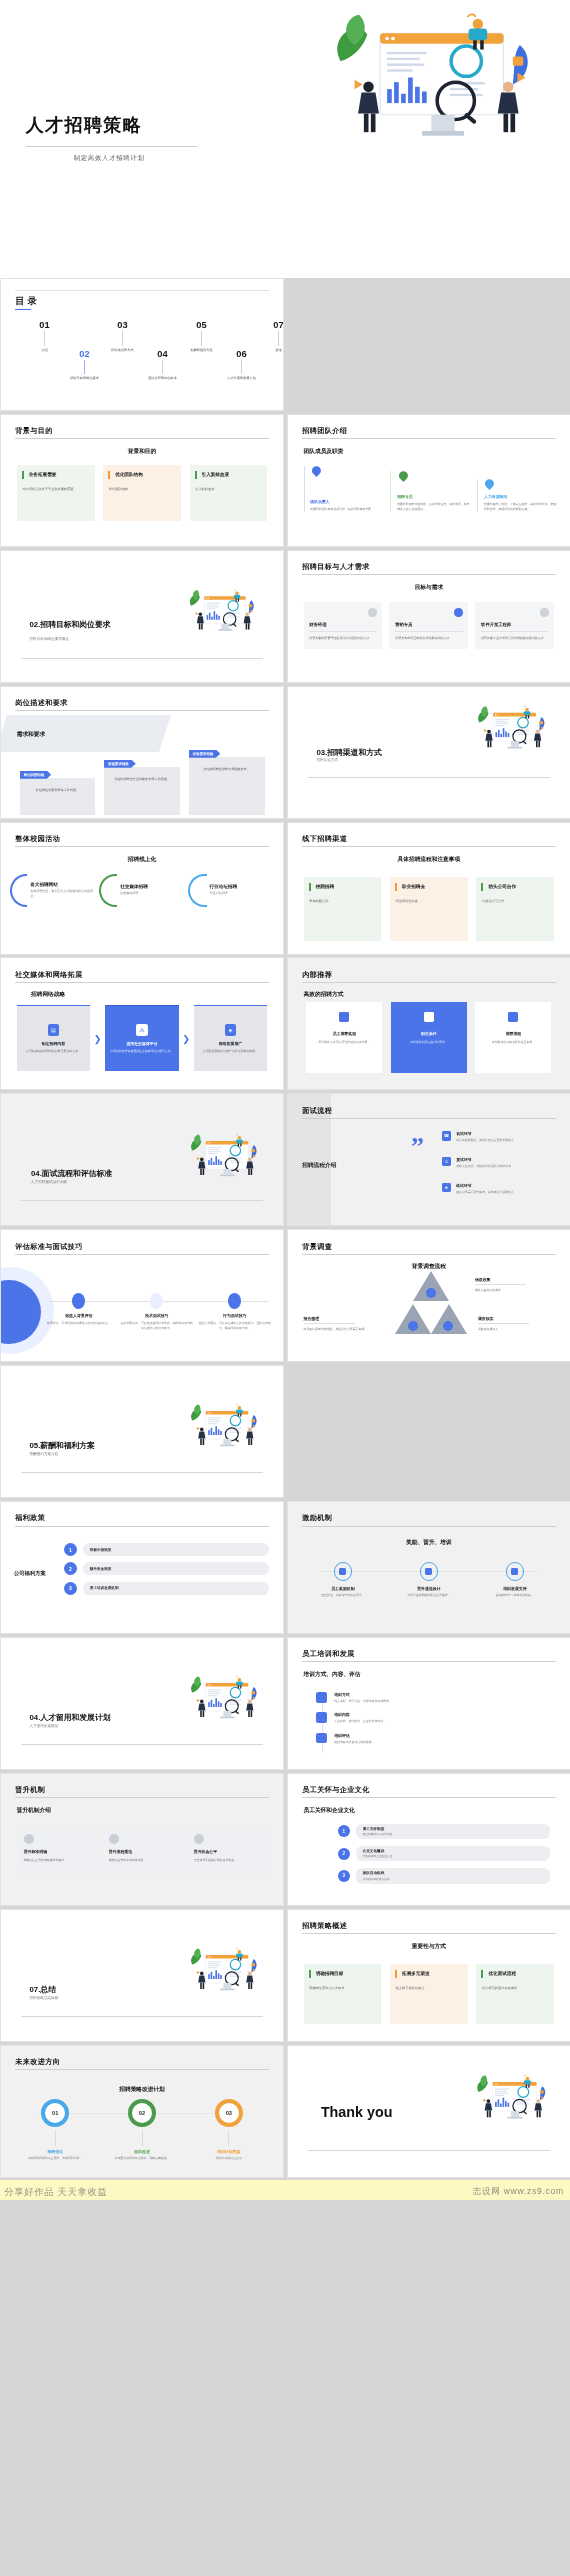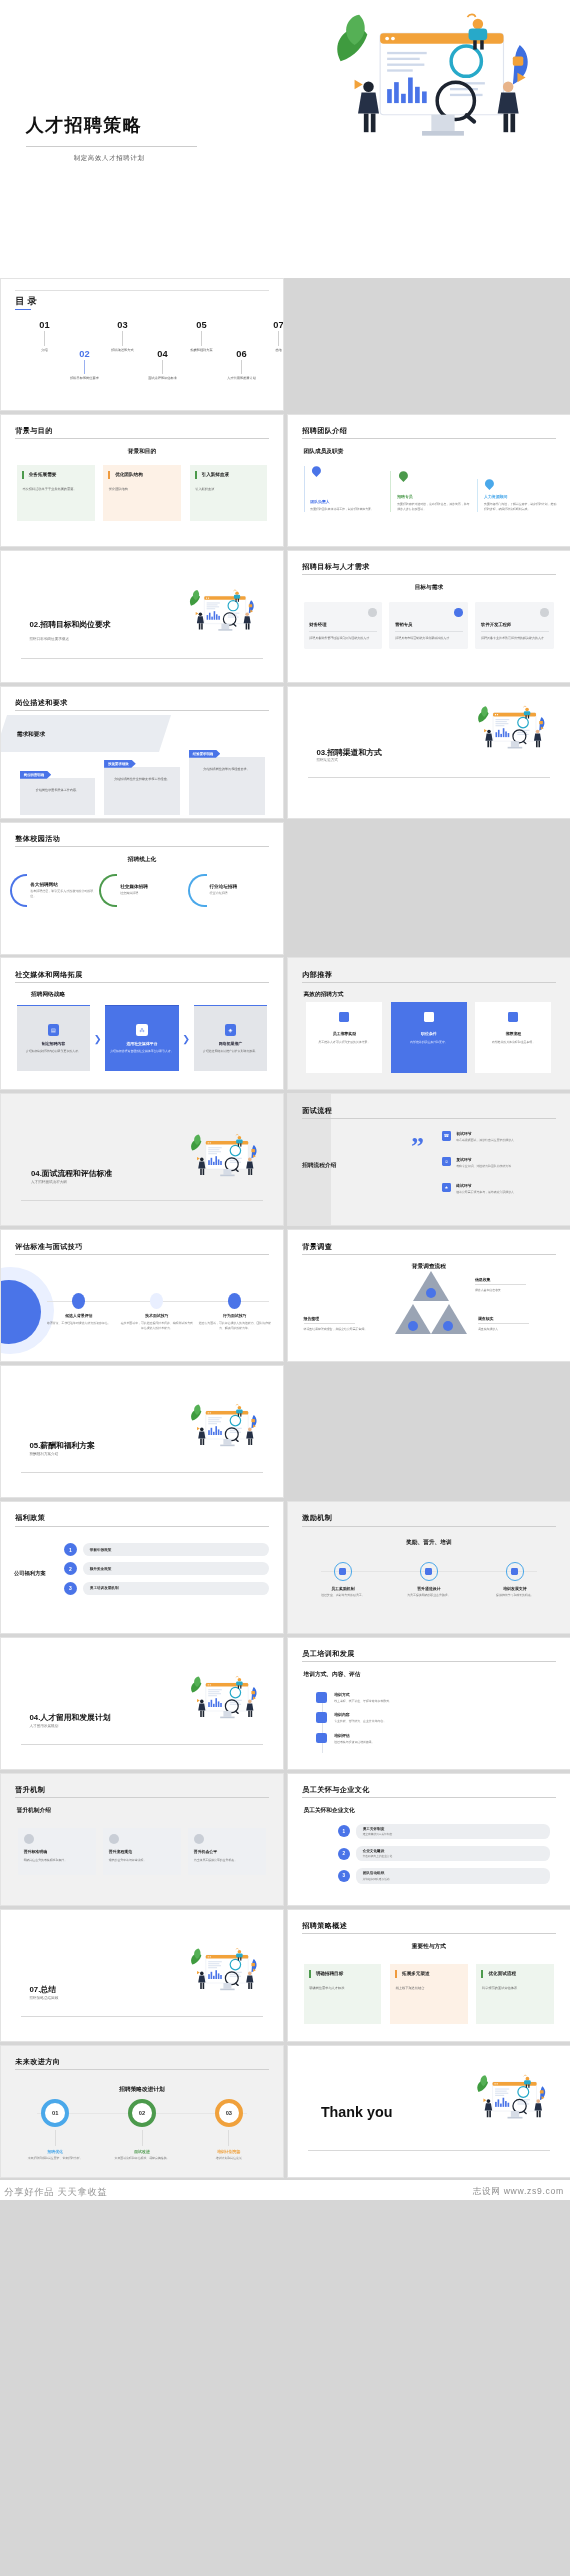--- a/index.html
+++ b/index.html
@@ -182,21 +182,21 @@
   .imp-i.g h4 { color:#4c9a4c; } .imp-i.o h4 { color:#f0a13c; }
   .imp-i p { font-size:2.9px; color:#777; margin-top:2.9px; line-height:1.6; }
   .imp-line { position:absolute; left:36px; right:36px; top:67px; height:0.7px; background:#e6e6e6; }
 
   
   .ty { position:absolute; left:33px; top:58px; font-size:14.3px; font-weight:bold; color:#111; }
   .ty-rule { position:absolute; left:20px; right:20px; top:104px; height:0.7px; background:#d8d8d8; }
 
   
   .art { position:absolute; }
-  .footerbar { height:20px; background:#ffffff; position:relative; }
+  .footerbar { height:20px; background:#fef9c3; position:relative; }
   .wm-left { position:absolute; left:4.3px; bottom:1.4px; font-size:9.3px; color:#6f6f6f; opacity:.75; letter-spacing:0.7px;}
   .wm-right { position:absolute; right:7.1px; bottom:2.1px; font-size:8.6px; color:#6f6f6f; opacity:.8; letter-spacing:0.7px;}
 </style>
 </head>
 <body>
 
 <svg width="0" height="0" style="position:absolute">
   <symbol id="hero-art" viewBox="0 0 200 110">
     <path d="M18 44c-8-14 2-28 14-28 4 0 7 2 9 5-3 9-10 19-23 23z" fill="#3f9b3f"></path>
     <path d="M30 30c-12-8-8-24 4-26 6 6 8 18 -4 26z" fill="#55b055"></path>
@@ -452,20 +452,42 @@
         <div class="arc-item">
             <span class="arc b2"></span>
           <div class="arc-tx">
               <h4>行业论坛招聘</h4>
           <p>行业论坛招聘</p>
             </div>
           </div>
       </div>
     </div>
 
+    <div class="slide">
+      <div class="s-title">线下招聘渠道</div>
+      <div class="s-title-rule"></div>
+      <div class="s-sub center">具体招聘流程和注意事项</div>
+      <div class="cards3" style="top:54px">
+        <div class="card-soft c-green" style="height:64px">
+            <span class="bar"></span>
+          <h4>校园招聘</h4>
+          <p>整体校园活动</p>
+          </div>
+        <div class="card-soft c-orange" style="height:64px">
+            <span class="bar"></span>
+          <h4>职业招聘会</h4>
+          <p>职业招聘交流会</p>
+          </div>
+        <div class="card-soft c-green" style="height:64px">
+            <span class="bar"></span>
+          <h4>猎头公司合作</h4>
+          <p>与猎头公司合作</p>
+          </div>
+      </div>
+    </div>
   </div>
 
   <div class="row">
     <div class="slide">
       <div class="s-title">社交媒体和网络拓展</div>
       <div class="s-title-rule"></div>
       <div class="s-sub left" style="left:30px">招聘网络战略</div>
       <div class="flow">
         <div class="fstep">
             <span class="ic">▤</span>

